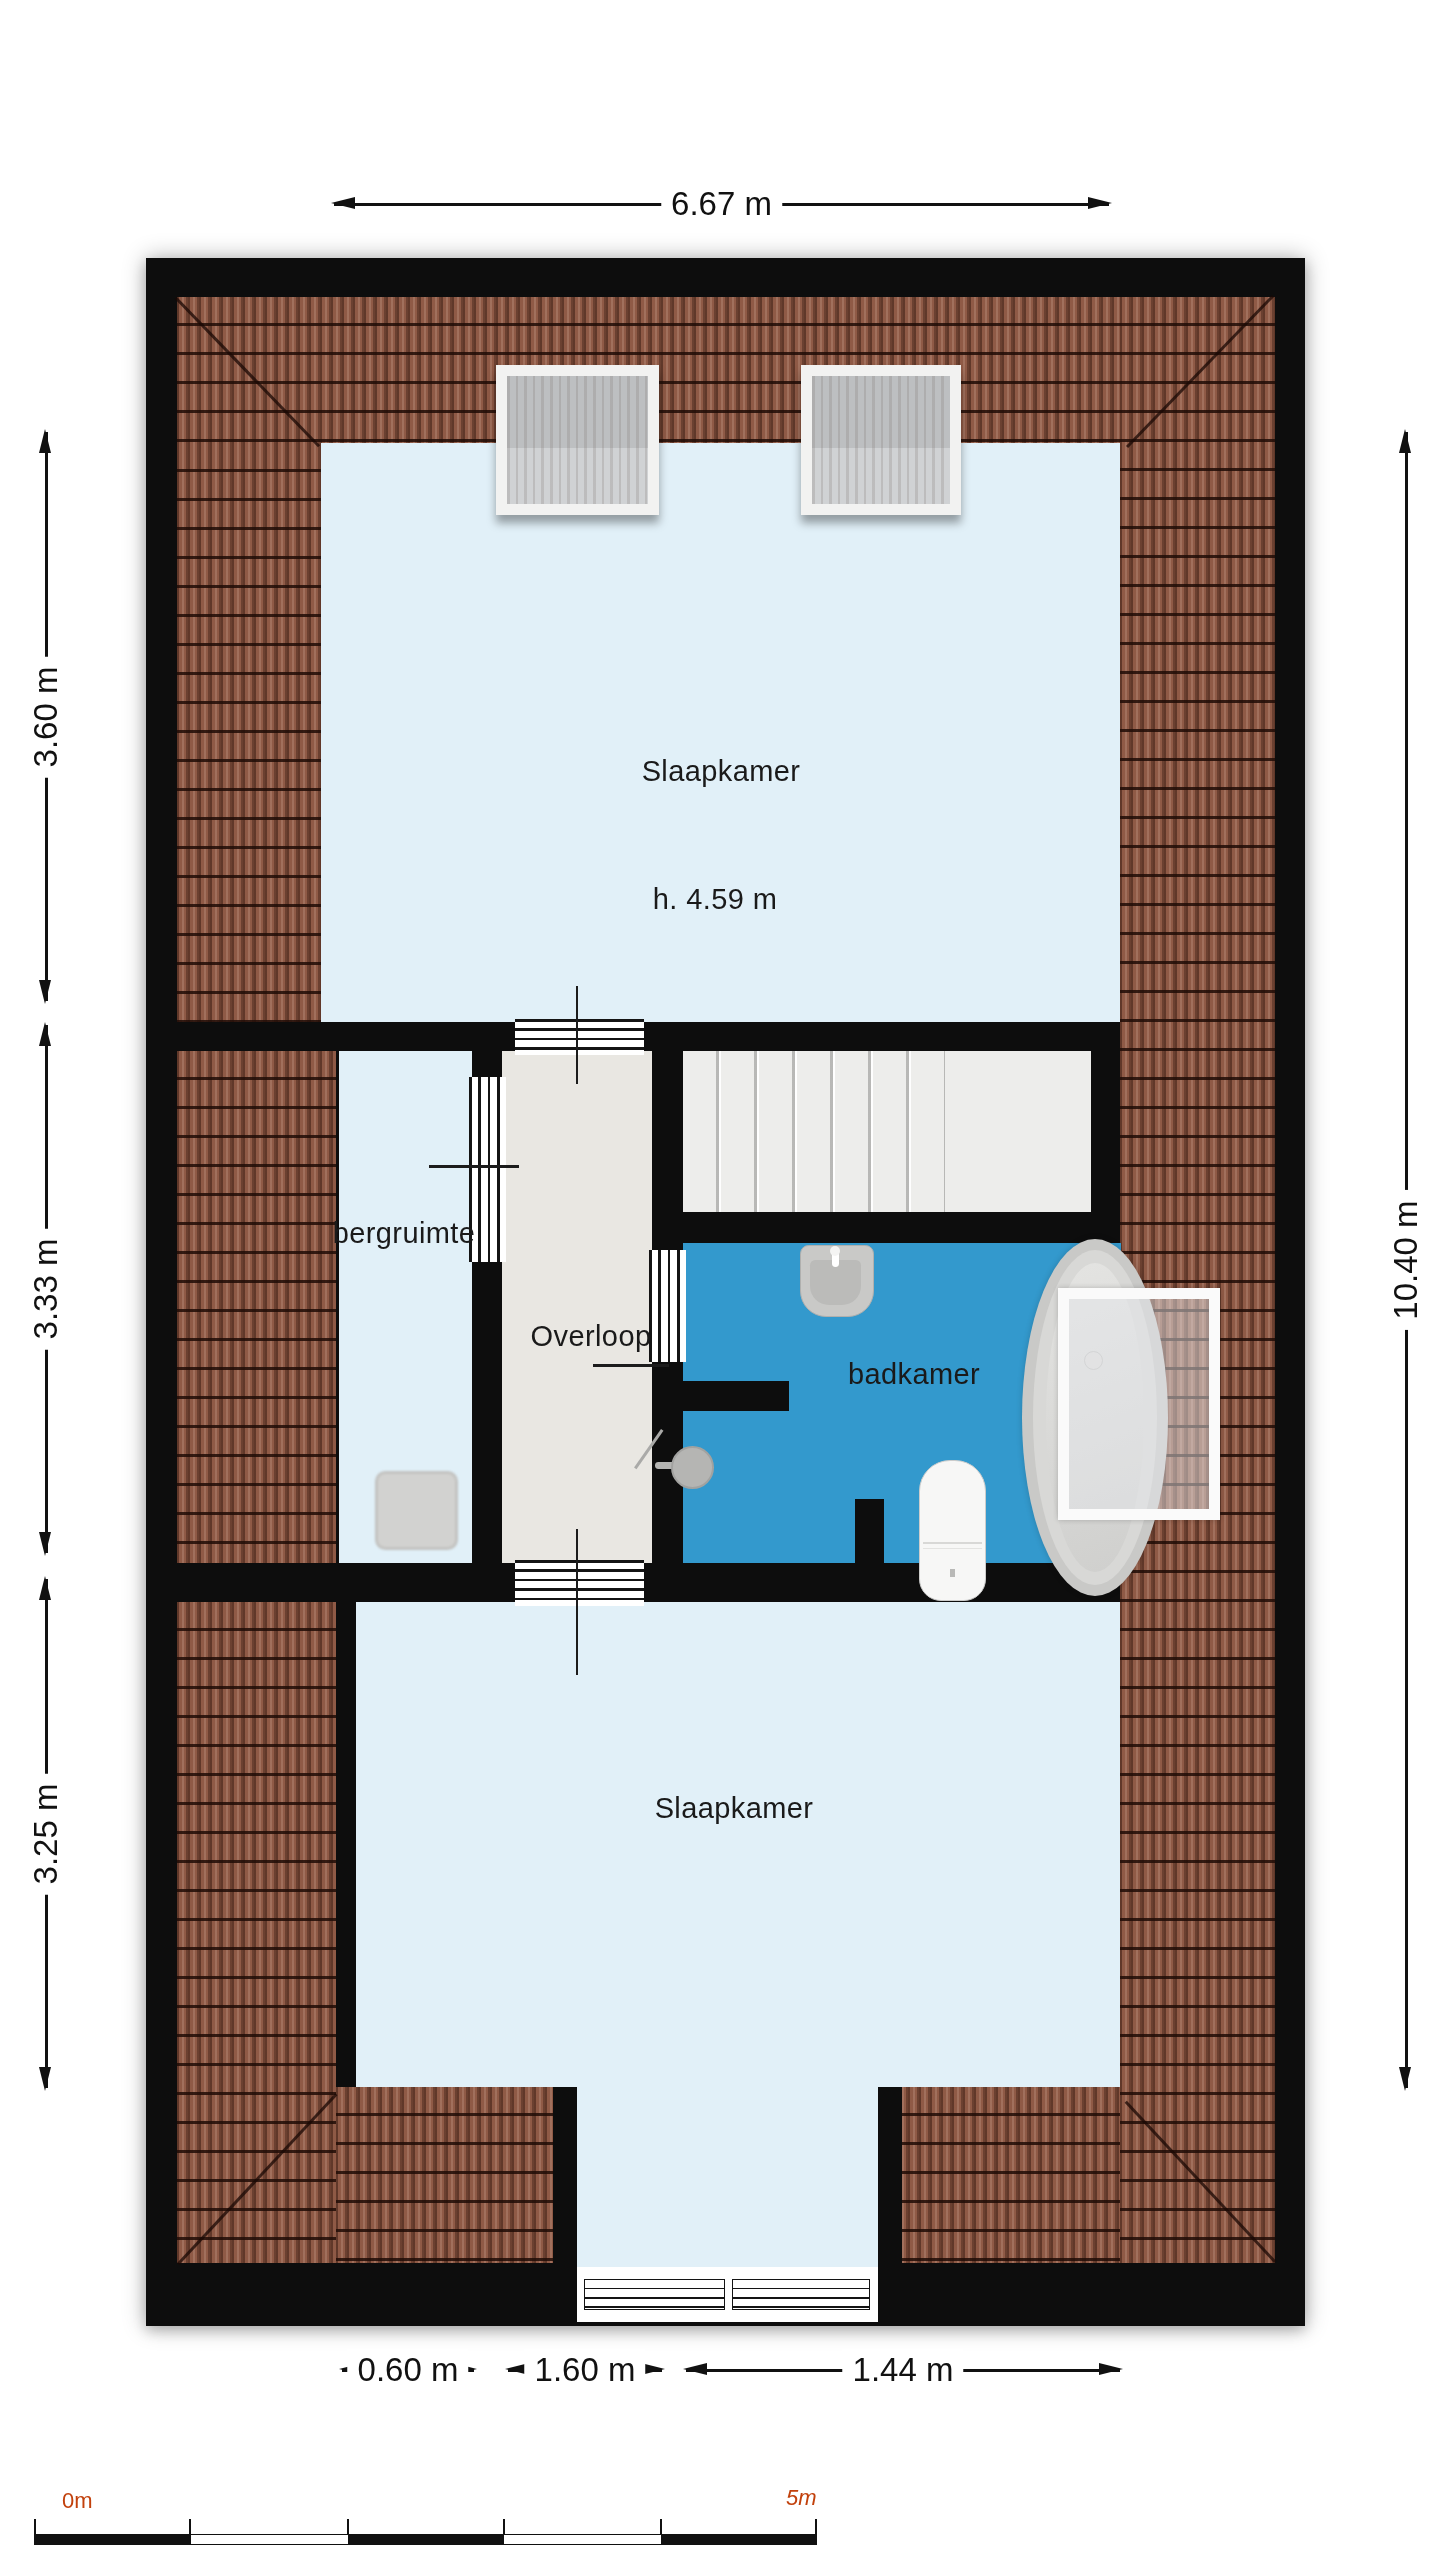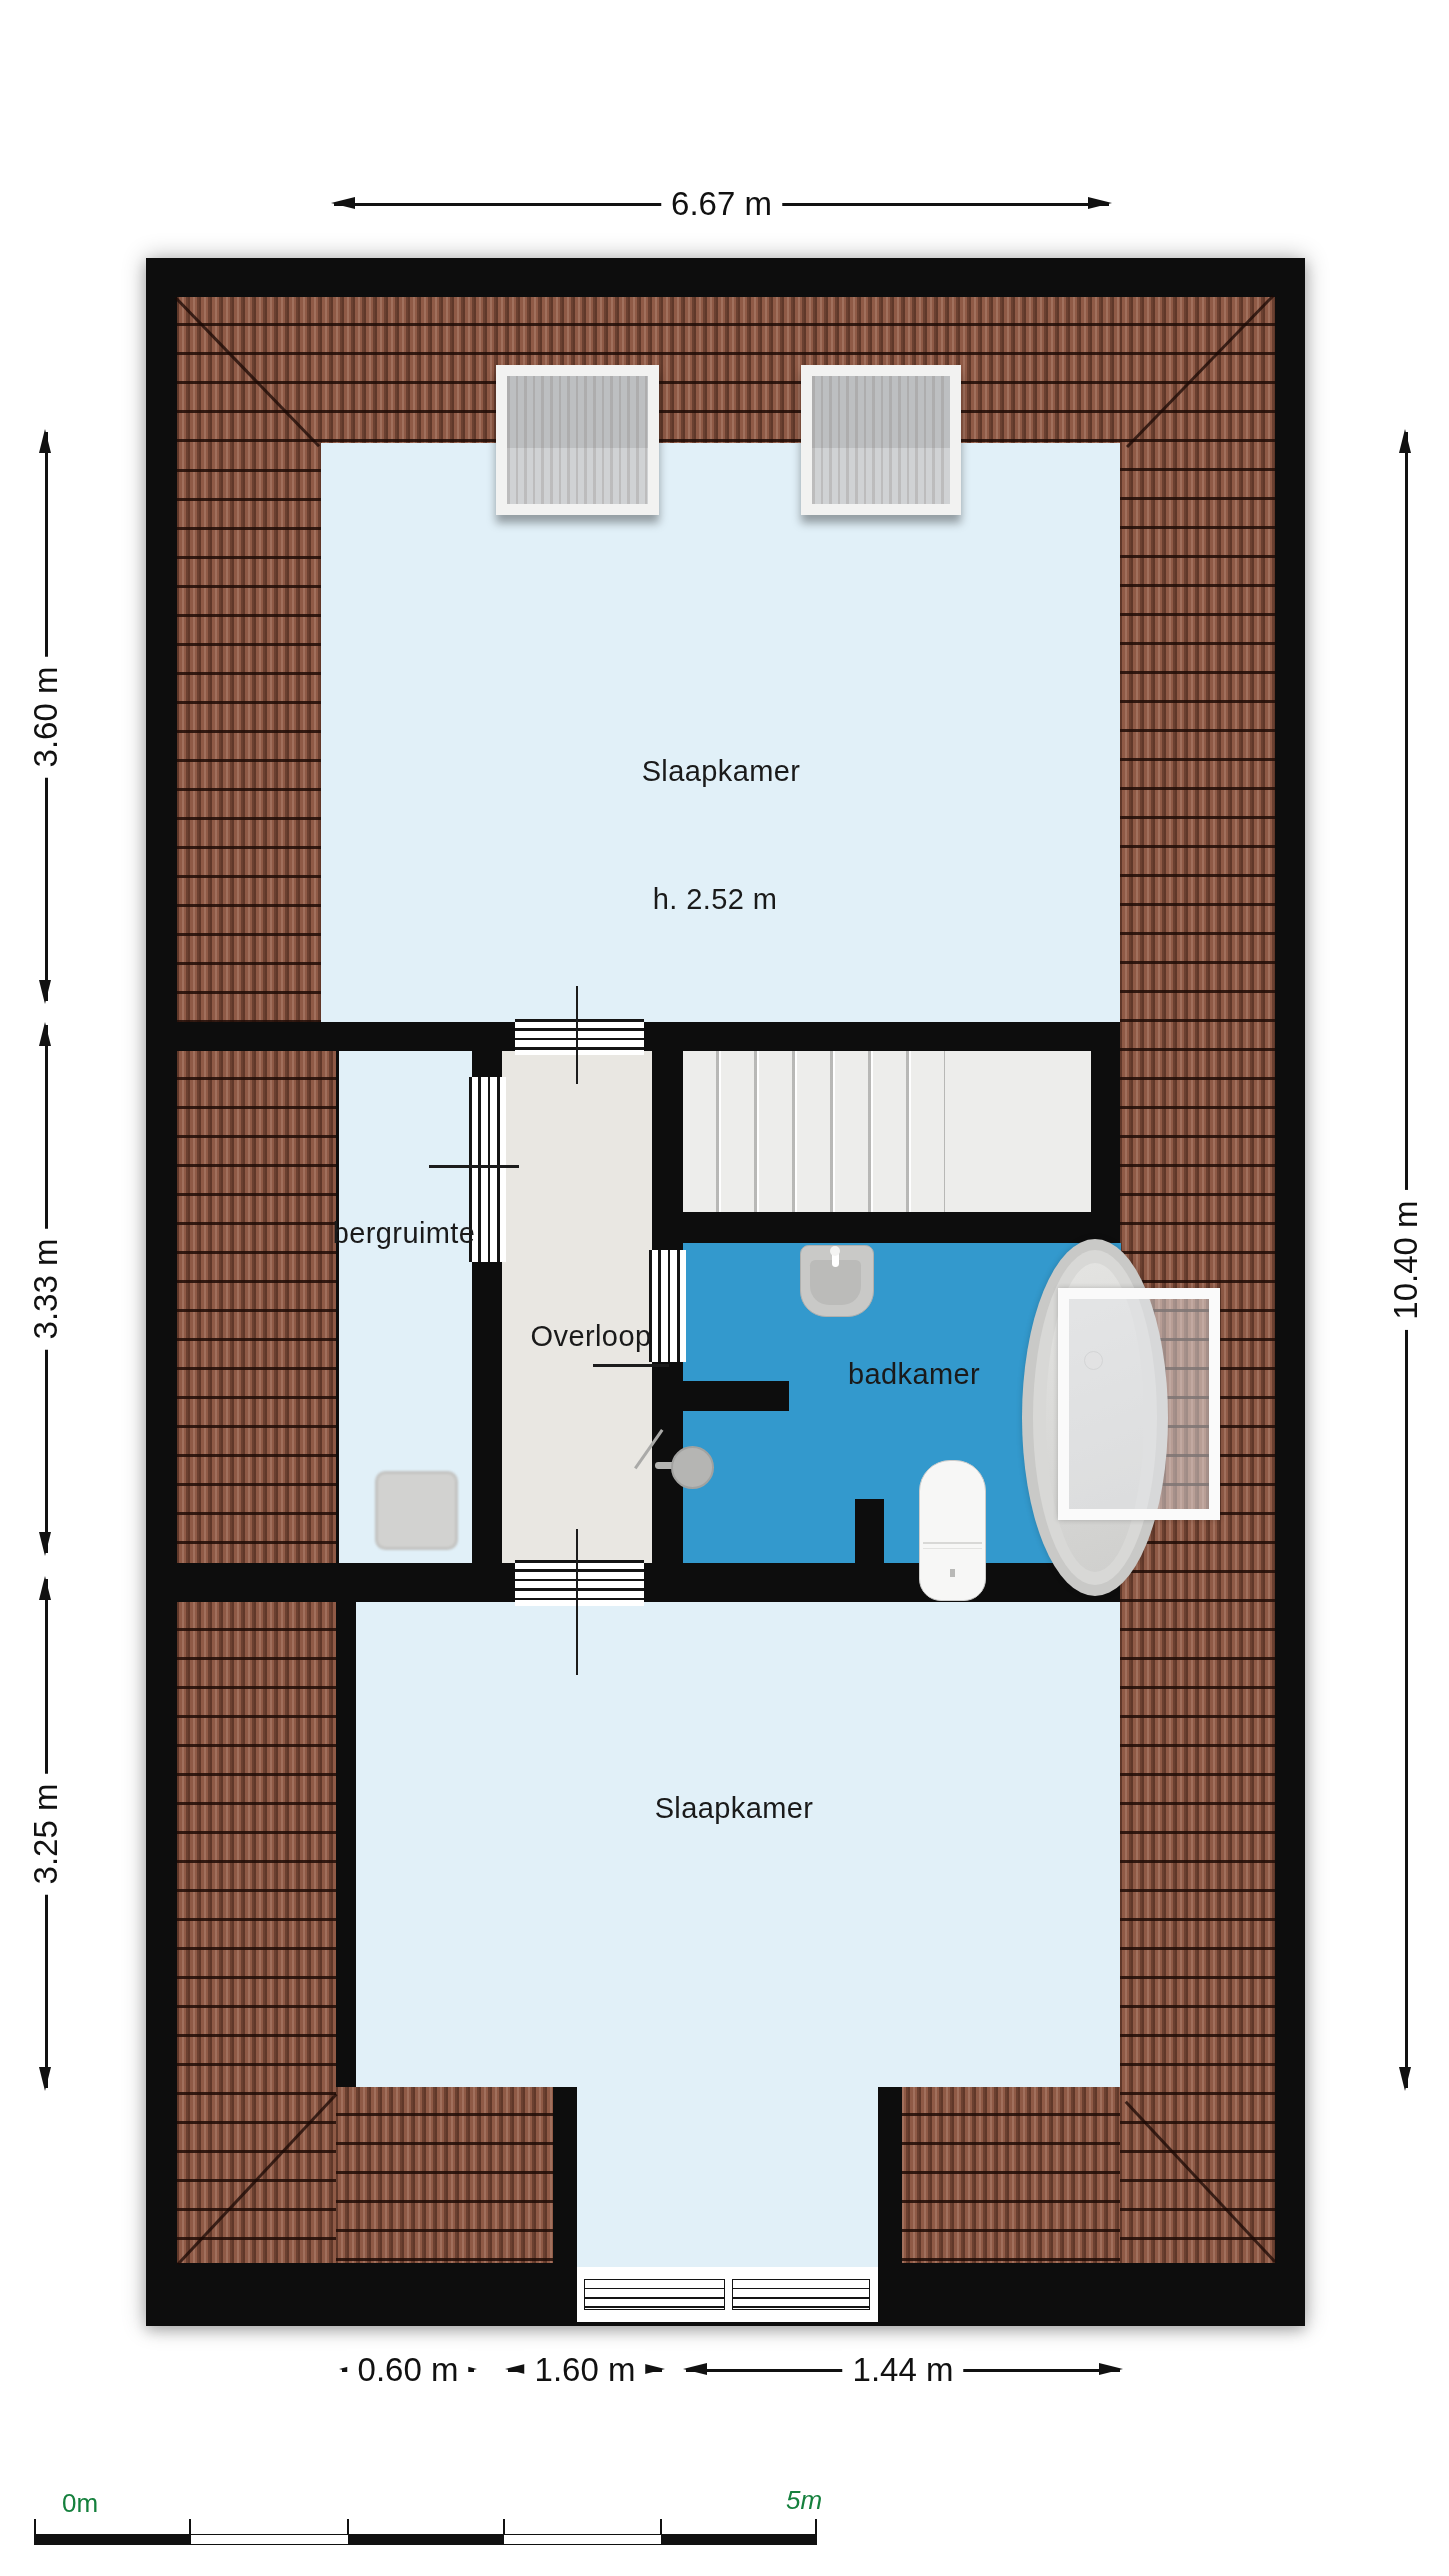--- a/index.html
+++ b/index.html
@@ -90,21 +90,21 @@
   .ah-right{right:0;top:0;border-top:6.9px solid transparent;border-bottom:6.9px solid transparent;border-left:24px solid #111;}
   .ah-up{top:0;left:0;border-left:6.9px solid transparent;border-right:6.9px solid transparent;border-bottom:24px solid #111;}
   .ah-down{bottom:0;left:0;border-left:6.9px solid transparent;border-right:6.9px solid transparent;border-top:24px solid #111;}
   
   .scalebar{position:absolute;left:34px;top:2516px;width:783px;height:29px;}
   .scalebar .bar{position:absolute;left:0;right:0;bottom:0;height:8.6px;border:0.9px solid #111;display:flex;}
   .scalebar .seg{height:100%;}
   .seg-b{background:#111;}
   .seg-w{background:#fff;}
   .scalebar .tick{position:absolute;bottom:6.9px;width:1.7px;height:19px;background:#111;}
-  .scale-label{position:absolute;font-size:26px;color:#15803d;}
+  .scale-label{position:absolute;font-size:22px;color:#c2410c;}
 </style>
 </head>
 <body>
 
 <div class="plan">
 
   <div class="tiles" style="left:31px;top:39px;width:1097px;height:147px;border-bottom:1.7px solid rgba(40,18,10,0.5);"></div>
   <div class="tiles" style="left:31px;top:185px;width:144px;height:579px;"></div>
   <div class="tiles" style="left:31px;top:764px;width:159px;height:1241px;"></div>
   <div class="tiles" style="left:974px;top:39px;width:155px;height:1966px;"></div>
@@ -170,21 +170,21 @@
     <div class="flush-mark"></div>
   </div>
   <div class="tub" style="left:876px;top:981px;width:146px;height:357px;">
     <div class="rim"></div>
     <div class="basin"></div>
     <div class="drain"></div>
   </div>
   <div class="glass-screen" style="left:912px;top:1030px;width:140px;height:210px;"></div>
 
   <div class="rlabel" style="left:575px;top:513px;">Slaapkamer</div>
-  <div class="rlabel" style="left:569px;top:641px;">h. 2.52 m</div>
+  <div class="rlabel" style="left:569px;top:641px;">h. 4.59 m</div>
   <div class="rlabel" style="left:258px;top:975px;">bergruimte</div>
   <div class="rlabel" style="left:445px;top:1078px;">Overloop</div>
   <div class="rlabel" style="left:768px;top:1116px;">badkamer</div>
   <div class="rlabel" style="left:588px;top:1550px;">Slaapkamer</div>
 </div>
 
 <div class="dim" style="left:331px;top:197px;width:781px;height:13.7px;">
   <span class="shaft-h"></span>
   <span class="ah ah-left"></span>
   <span class="ah ah-right"></span>

